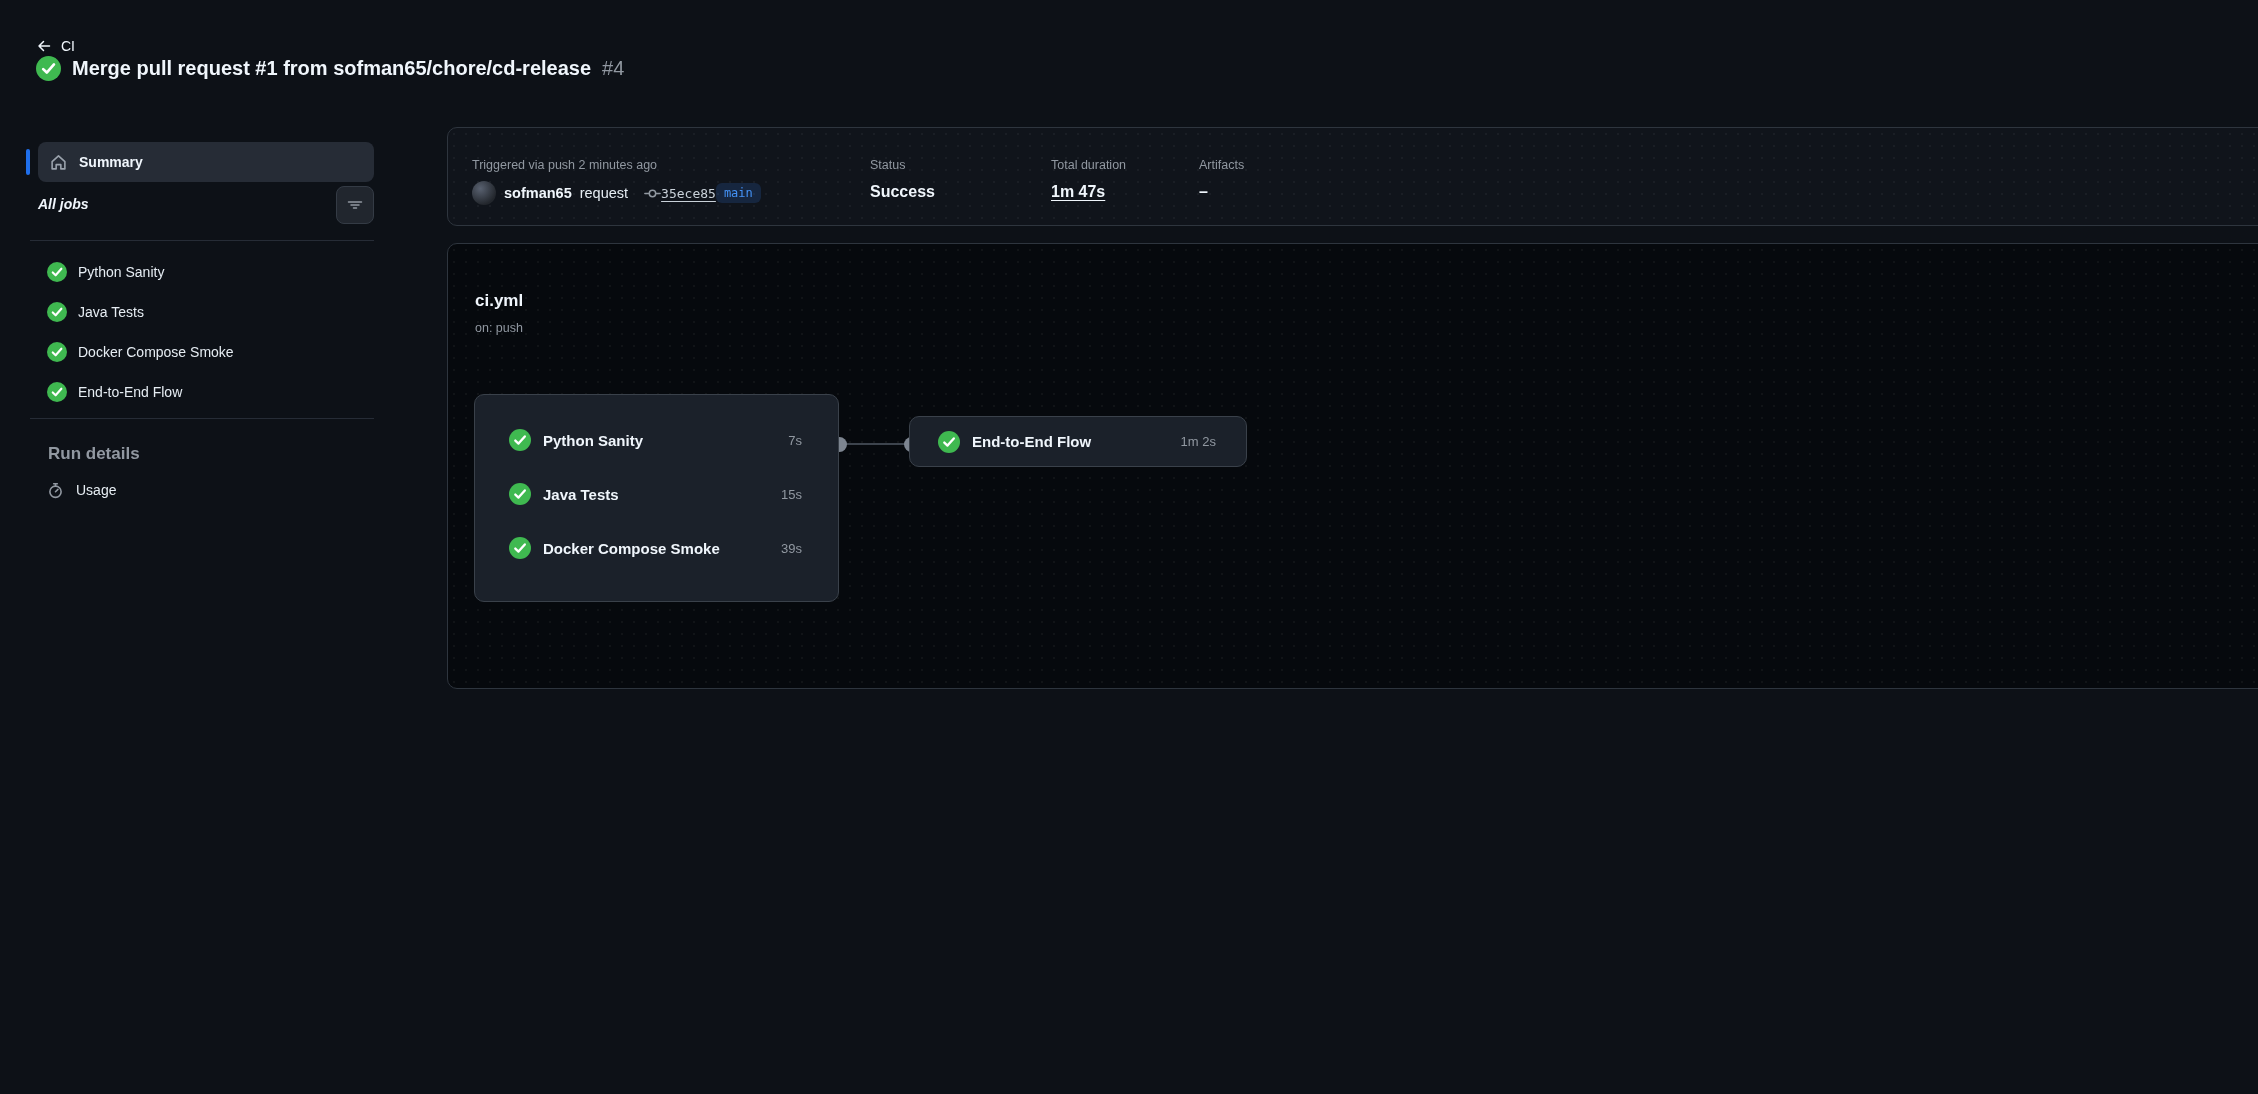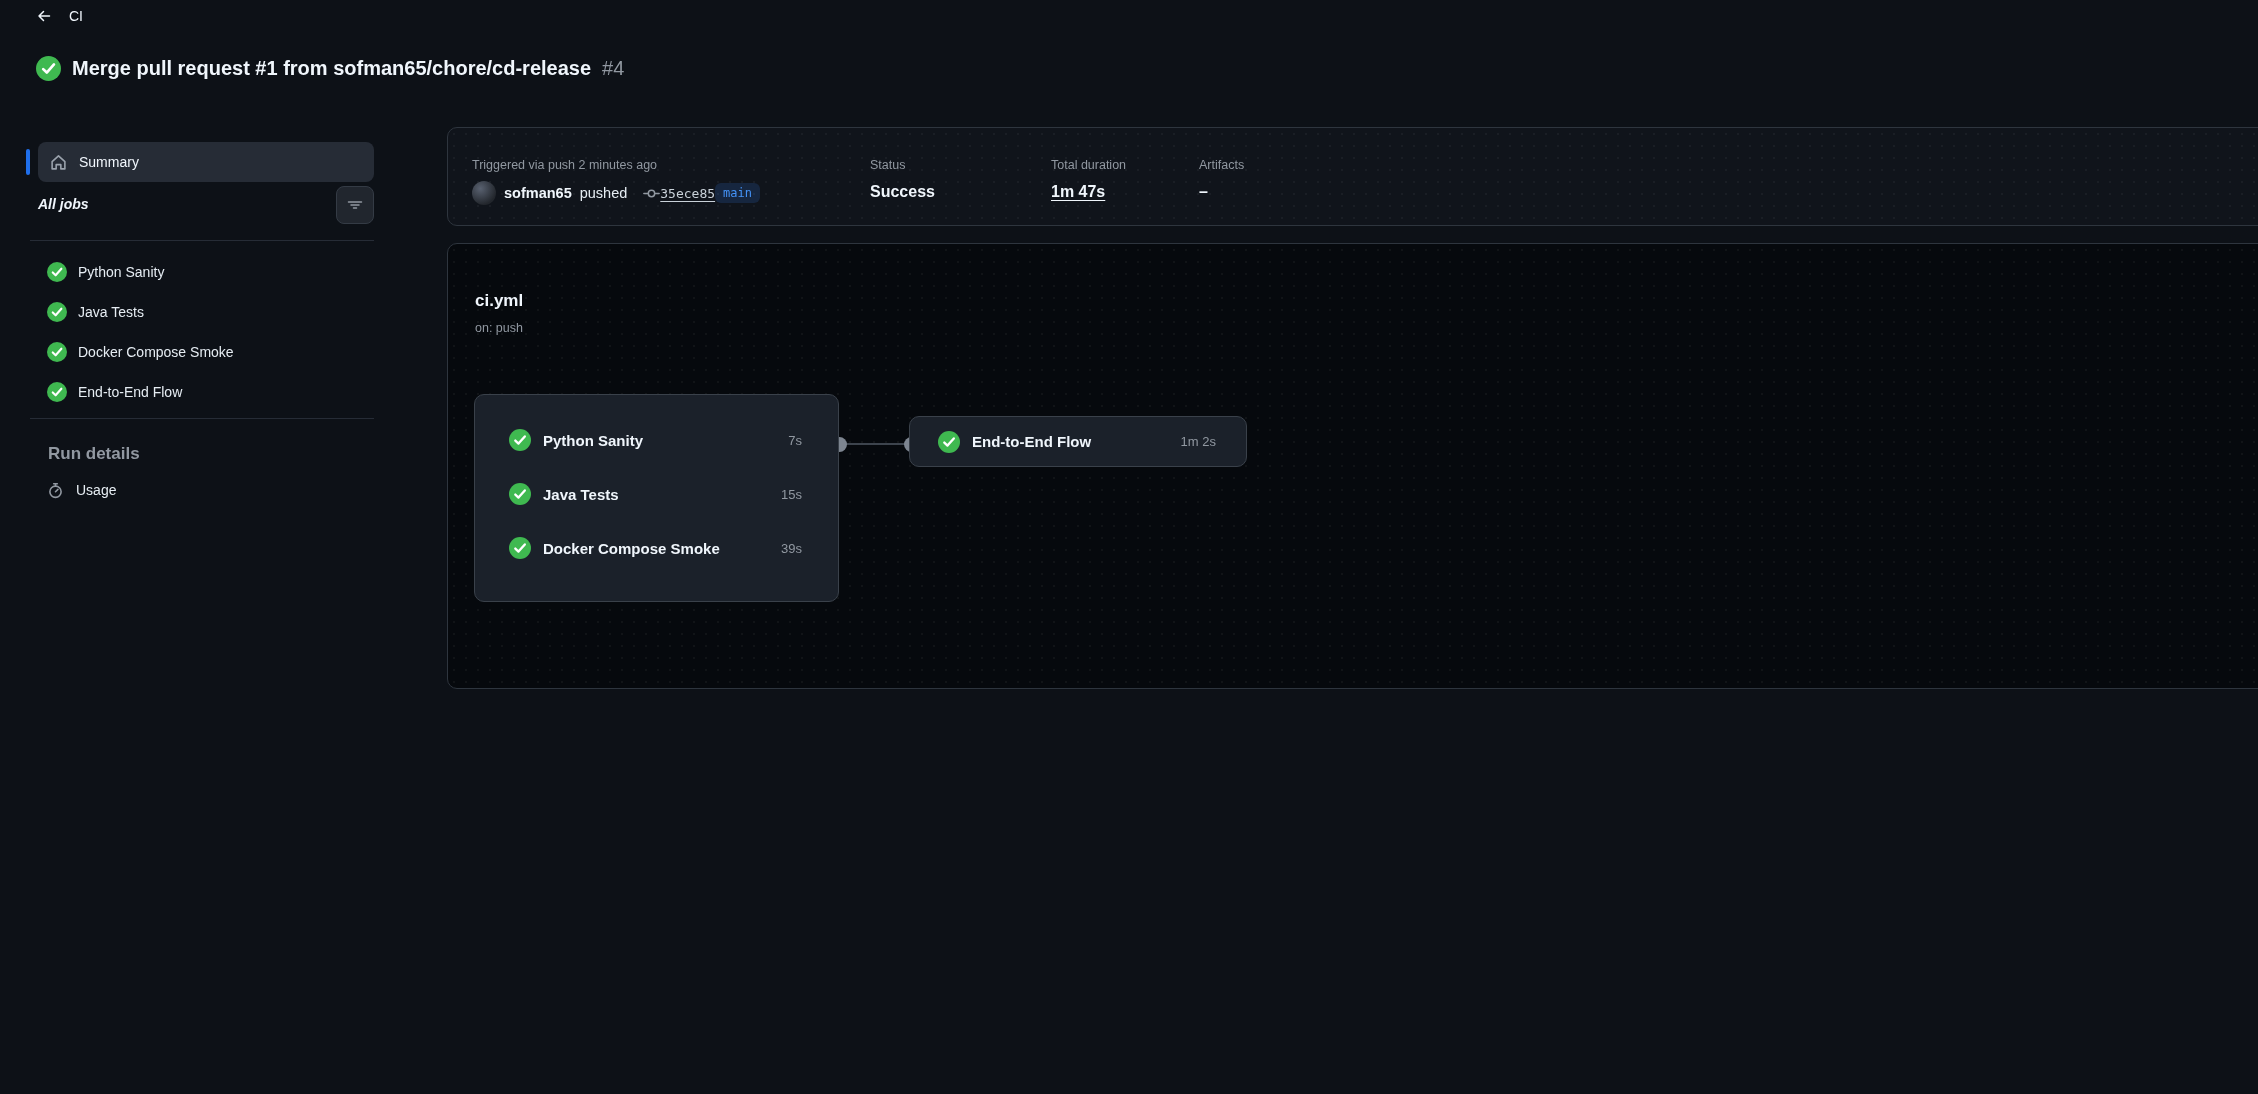--- a/index.html
+++ b/index.html
@@ -6,33 +6,33 @@
   html,body { width:2258px; height:1094px; overflow:hidden; }
   body {
     background:#0d1117;
     font-family:"Liberation Sans","DejaVu Sans",sans-serif;
     color:#e6edf3;
     position:relative;
   }
   .mono { font-family:"DejaVu Sans Mono","Liberation Mono",monospace; }
 
   
-  .breadcrumb { position:absolute; left:36px; top:8px; display:flex; align-items:flex-start; gap:17px; cursor:pointer; }
+  .breadcrumb { position:absolute; left:36px; top:38px; display:flex; align-items:flex-start; gap:9px; cursor:pointer; }
   .breadcrumb .bc-label { font-size:14px; color:#f0f6fc; }
   .title-row { position:absolute; left:36px; top:56px; display:flex; align-items:center; gap:11px; }
   .title-row .run-title { font-size:20px; font-weight:700; color:#f0f6fc; }
   .title-row .run-number { font-size:20px; color:#9198a1; }
 
   
   .sidebar { position:absolute; left:24px; top:0; width:350px; height:1094px; }
   .summary-pill { position:absolute; left:14px; top:142px; width:336px; height:40px;
     background:#262c36; border-radius:8px; display:flex; align-items:center; gap:12px;
     padding-left:12px; cursor:pointer; }
   .summary-accent { position:absolute; left:-12px; top:7px; width:4px; height:26px; border-radius:2px; }
-  .summary-label { font-size:14px; font-weight:400; color:#f0f6fc; }
+  .summary-label { font-size:14px; font-weight:700; color:#f0f6fc; }
   .alljobs-row { position:absolute; left:0; top:186px; width:350px; height:38px;font-style:italic; }
   .alljobs-label { position:absolute; left:14px; top:10px; font-size:14px; font-weight:600; color:#f0f6fc; }
   .filter-btn { position:absolute; right:0; top:0; width:38px; height:38px; border-radius:8px;
     background:#21262e; border:1px solid #343b45; display:flex; align-items:center; justify-content:center; cursor:pointer; }
   .sb-divider { position:absolute; left:6px; width:344px; border-top:1px solid #262c36; }
   .sb-job { position:absolute; left:0; width:350px; height:40px; display:flex; align-items:center;
     gap:11px; padding-left:23px; cursor:pointer; border-radius:8px; }
   .sb-job .sb-job-label { font-size:14px; color:#e6edf3; }
   .run-details-label { position:absolute; left:24px; top:444px; font-size:17px; font-weight:600; color:#9198a1; }
   .sb-link { position:absolute; left:0; width:350px; height:40px; display:flex; align-items:center;
@@ -177,21 +177,21 @@
 
 </div>
 
 <div class="info-card dotgrid">
 
   <div class="info-col" style="left:24px;">
     <div class="info-label">Triggered via push 2 minutes ago</div>
     <div class="trigger-row">
       <span class="avatar"></span>
       <span class="actor">sofman65</span>
-      <span class="pushed">pushed</span>
+      <span class="pushed">request</span>
       <span class="commit-group">
         <span class="icon">
           <svg width="17" height="17" viewBox="0 0 16 16">
               <circle cx="8" cy="8" r="3" fill="none" stroke="#9198a1" stroke-width="1.4"></circle>
               <path d="M0.8 8 h4.2 M11 8 h4.2" stroke="#9198a1" stroke-width="1.4" stroke-linecap="round"></path>
             </svg>
         </span>
         <span class="commit-sha mono underline">35ece85</span>
         <span class="branch-badge mono">main</span>
       </span>

